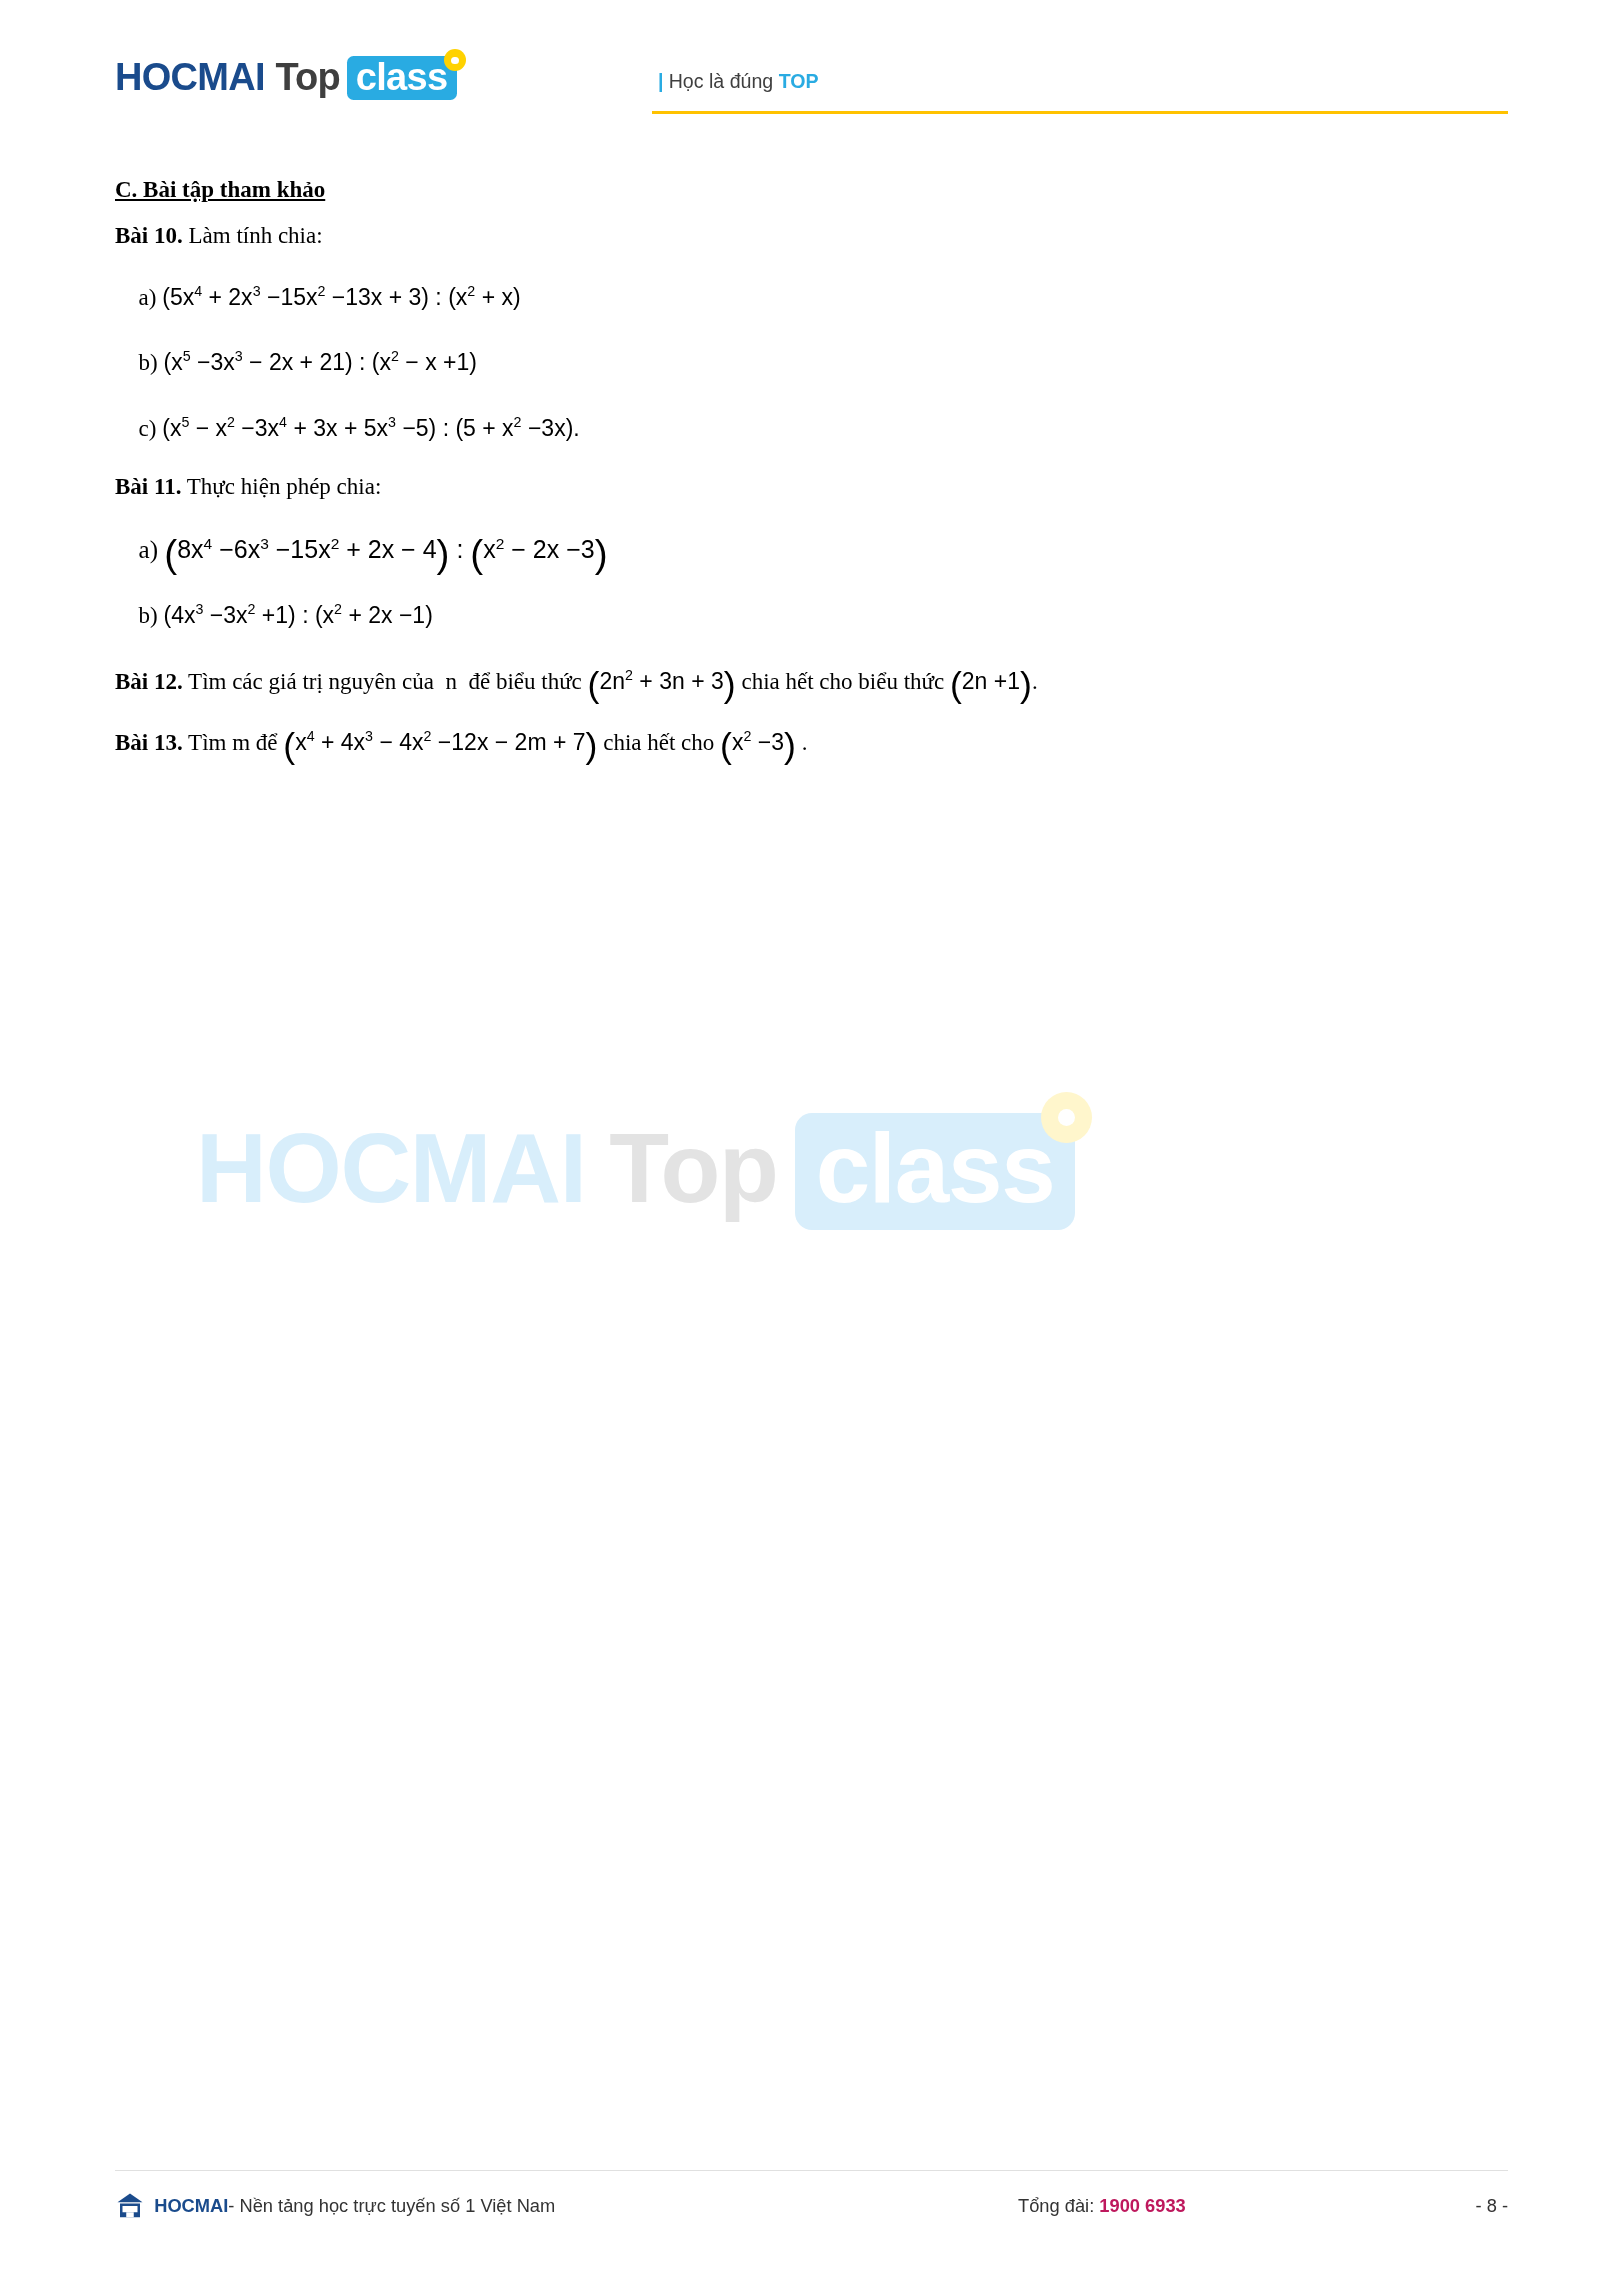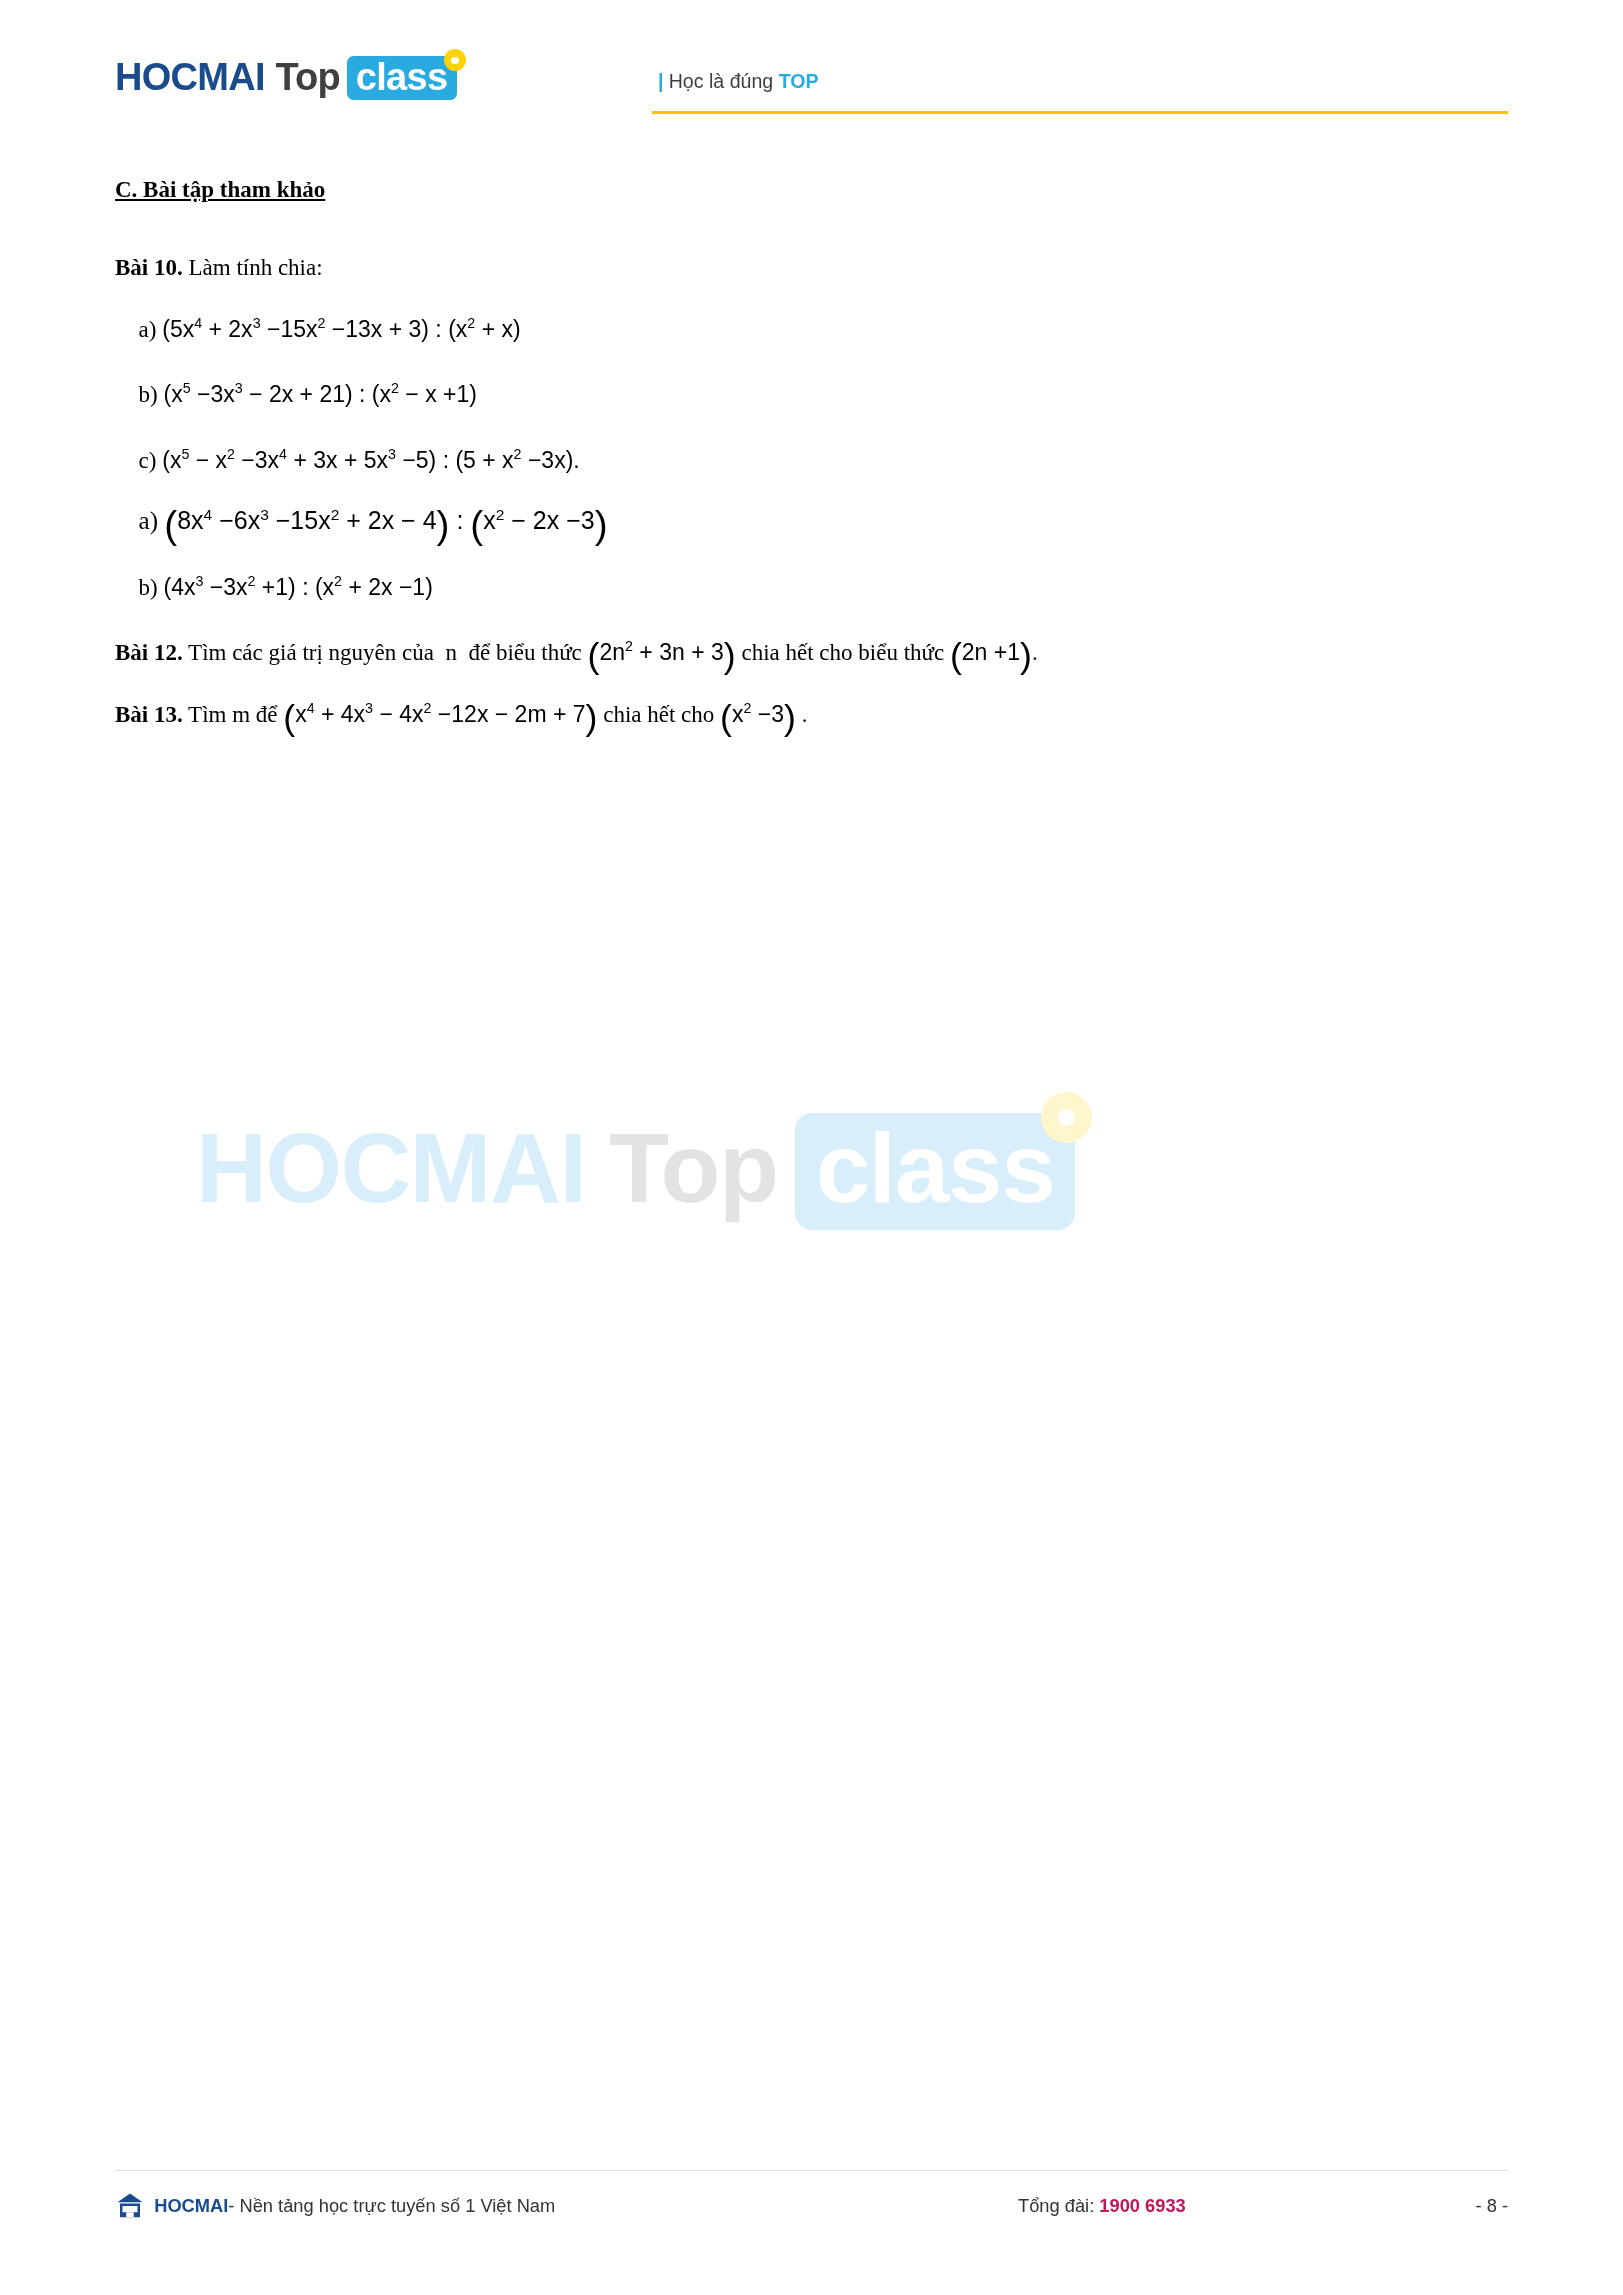--- a/index.html
+++ b/index.html
@@ -105,21 +105,21 @@
   .content {
     position: absolute;
     top: 177px;
     left: 115px;
     right: 115px;
   }
   .section-title {
     font-size: 23px;
     font-weight: bold;
     text-decoration: underline;
-    margin: 0 0 48px 0;
+    margin: 0 0 16px 0;
   }
   .qline {
     font-size: 23px;
     margin: 8px 0 26px 0;
     line-height: 1.5;
   }
   .qhead { font-weight: bold; }
   .math {
     font-family: Liberation Sans, sans-serif;
     font-style: normal;
@@ -264,20 +264,24 @@
   <p class="item">
     <span>b)</span>
     <span class="math">(x<sup>5</sup> −3x<sup>3</sup> − 2x + 21) : (x<sup>2</sup> − x +1)</span>
   </p>
 
   <p class="item spacer-18">
     <span>c)</span>
     <span class="math">(x<sup>5</sup> − x<sup>2</sup> −3x<sup>4</sup> + 3x + 5x<sup>3</sup> −5) : (5 + x<sup>2</sup> −3x).</span>
   </p>
 
+  <p class="qline">
+    <span class="qhead">Bài 11.</span>
+    <span>Thực hiện phép chia:</span>
+  </p>
 
   <p class="item item-lg">
     <span>a)</span>
     <span class="math"><span class="big-paren">(</span>8x<sup>4</sup> −6x<sup>3</sup> −15x<sup>2</sup> + 2x − 4<span class="big-paren">)</span> : <span class="big-paren">(</span>x<sup>2</sup> − 2x −3<span class="big-paren">)</span></span>
   </p>
 
   <p class="item">
     <span>b)</span>
     <span class="math">(4x<sup>3</sup> −3x<sup>2</sup> +1) : (x<sup>2</sup> + 2x −1)</span>
   </p>

